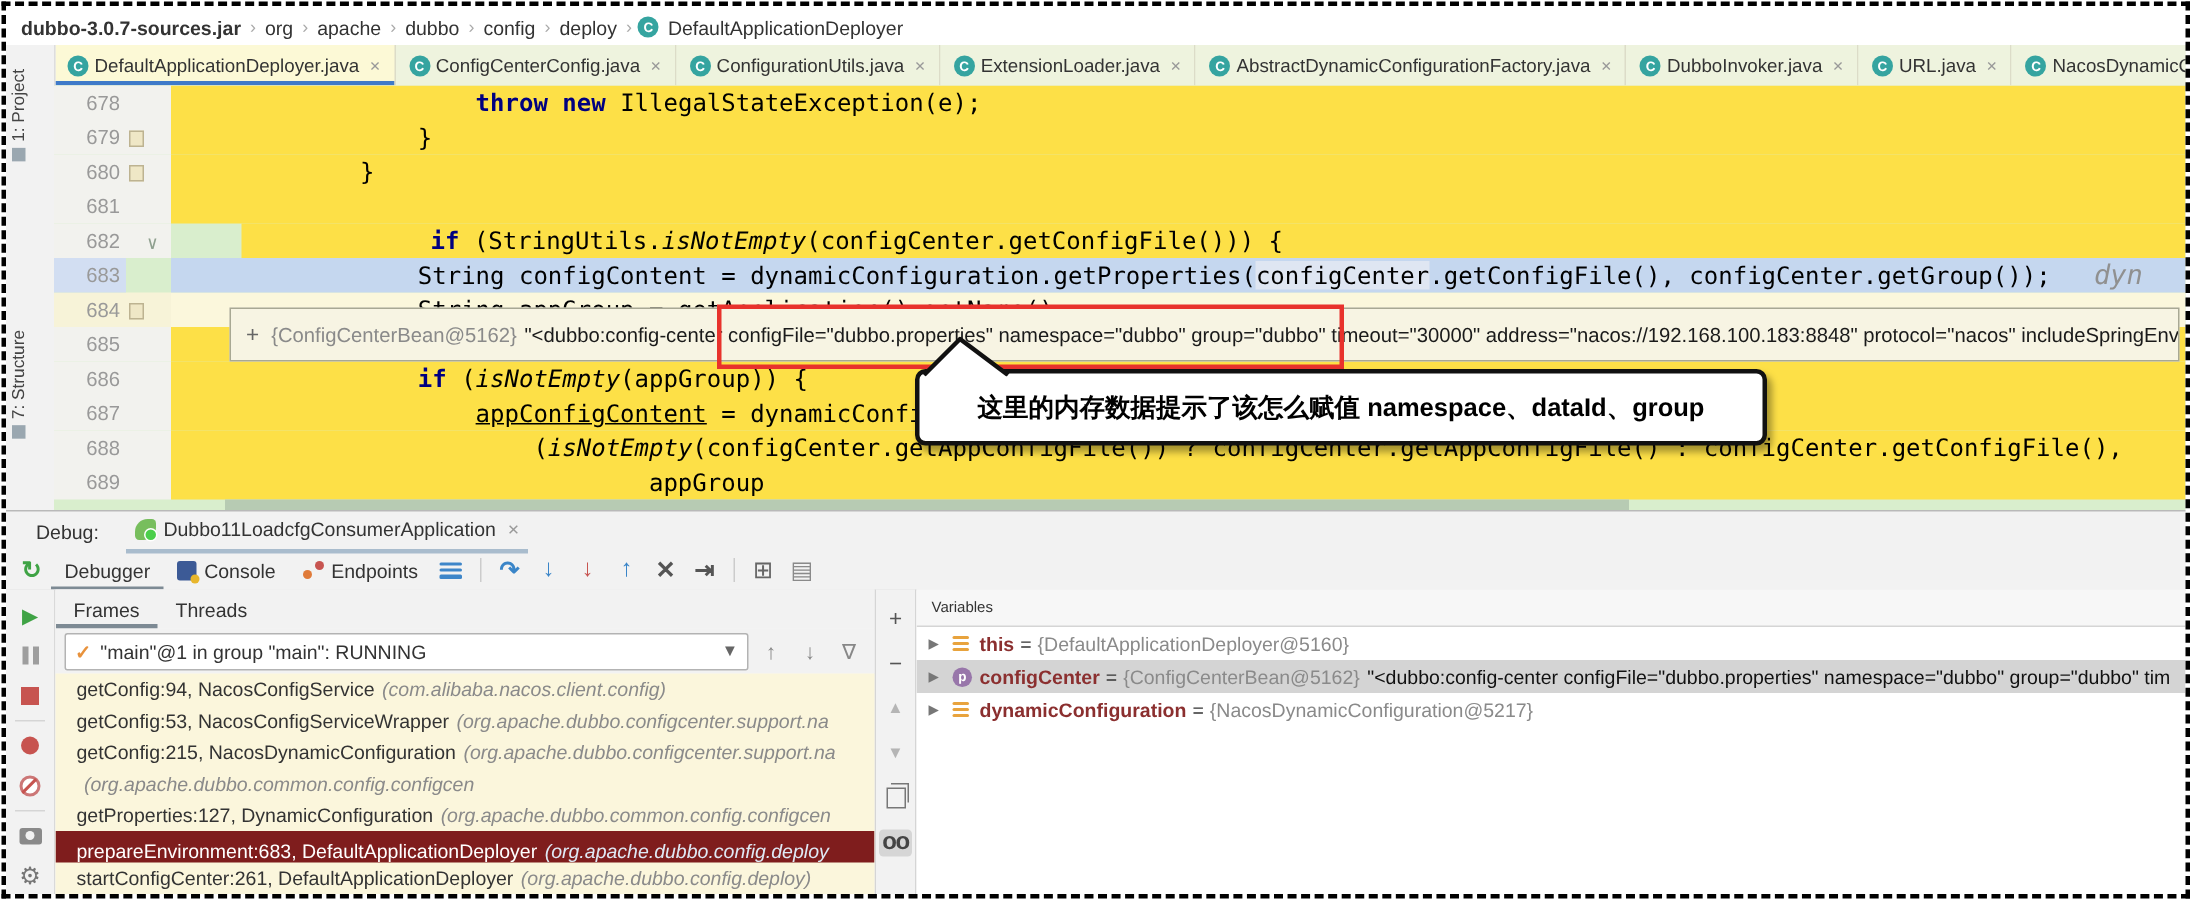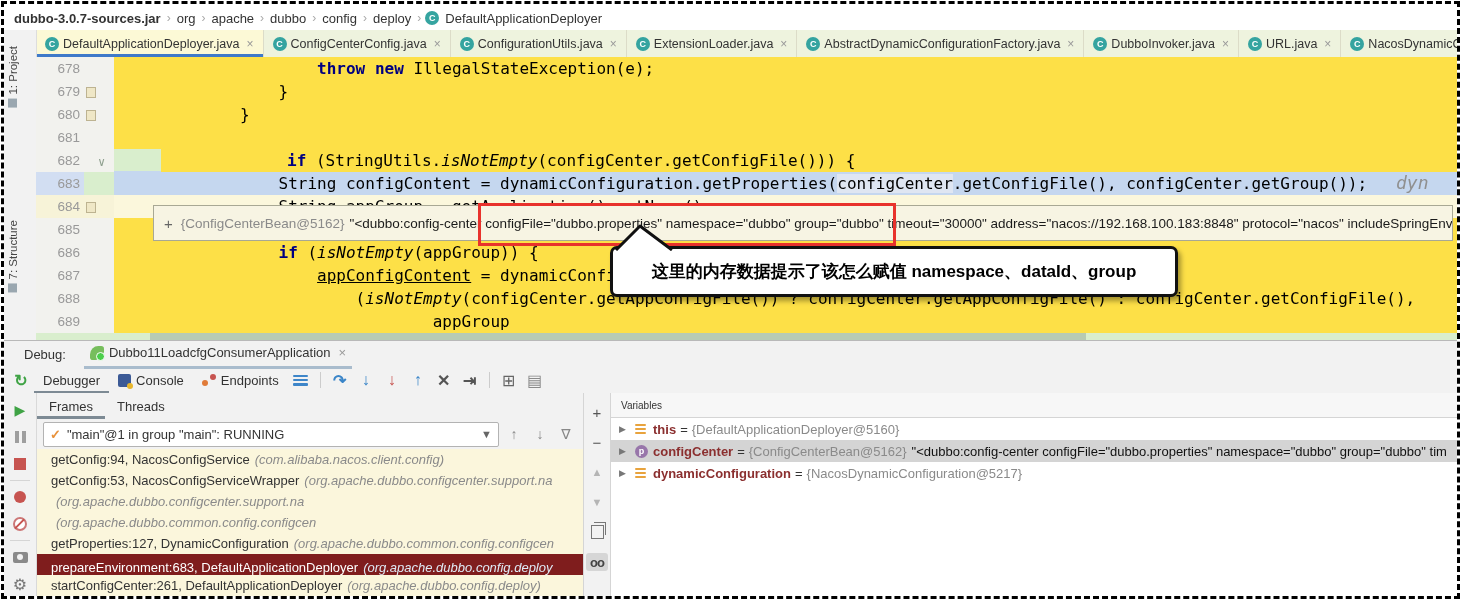--- a/index.html
+++ b/index.html
@@ -95,21 +95,21 @@
   .frame-row{height:21px;display:flex;align-items:center;padding-left:14px;white-space:nowrap;color:#333;}
   .frame-row .pkg{color:#8a8a8a;font-style:italic;margin-left:5px;}
   .frame-row.sel{background:#7f1d1d;color:#fff;align-items:flex-end;}
   .frame-row.sel .pkg{color:#dfe9f5;}
   
   .watch-strip{width:26px;background:#f2f2f2;border-right:1px solid #d5d5d5;display:flex;flex-direction:column;align-items:center;padding-top:10px;gap:12px;}
   .ws-ico{width:18px;height:18px;display:flex;align-items:center;justify-content:center;font-size:15px;color:#555;}
   .ws-ico.dim{color:#b5b5b5;font-size:11px;}
   .copy-ico{width:11px;height:12px;border:1.5px solid #777;position:relative;background:#f2f2f2;}
   .copy-ico:before{content:"";position:absolute;left:2px;top:-4px;width:11px;height:12px;border:1.5px solid #777;border-bottom:none;border-left:none;}
-  .ws-ico.glasses{background:#d6d6d6;border-radius:3px;font-weight:bold;font-size:13px;letter-spacing:-1px;color:#444;width:22px;}
+  .ws-ico.glasses{background:#d6d6d6;border-radius:3px;font-weight:bold;font-size:16px;letter-spacing:-1px;color:#444;width:22px;}
   
   .vars-panel{flex:1;background:#fff;display:flex;flex-direction:column;overflow:hidden;}
   .vars-header{height:24px;display:flex;align-items:center;padding-left:10px;font-size:10px;color:#333;background:#f7f7f7;border-bottom:1px solid #d5d5d5;}
   .var-row{height:22px;display:flex;align-items:center;padding-left:8px;font-size:13px;white-space:nowrap;overflow:hidden;}
   .var-row.sel{background:#d4d4d4;}
   .var-exp{width:16px;color:#777;font-size:9px;flex:0 0 auto;}
   .var-ico{width:18px;flex:0 0 auto;display:flex;align-items:center;}
   .field-ico{display:inline-flex;flex-direction:column;gap:1.5px;}
   .field-ico i{width:11px;height:2.5px;background:#e8a33d;border-radius:1px;}
   .param-ico{width:13px;height:13px;border-radius:50%;background:#9876aa;color:#fff;font-size:9px;font-weight:bold;display:inline-flex;align-items:center;justify-content:center;}
@@ -363,20 +363,21 @@
         <div class="frames-list" id="frameslist">
             <div class="frame-row">
               <span>getConfig:94, NacosConfigService</span>
               <span class="pkg">(com.alibaba.nacos.client.config)</span>
             </div>
             <div class="frame-row">
               <span>getConfig:53, NacosConfigServiceWrapper</span>
               <span class="pkg">(org.apache.dubbo.configcenter.support.na</span>
             </div>
             <div class="frame-row">
+              <span>getConfig:215, NacosDynamicConfiguration</span>
               <span class="pkg">(org.apache.dubbo.configcenter.support.na</span>
             </div>
             <div class="frame-row">
               <span class="pkg">(org.apache.dubbo.common.config.configcen</span>
             </div>
             <div class="frame-row">
               <span>getProperties:127, DynamicConfiguration</span>
               <span class="pkg">(org.apache.dubbo.common.config.configcen</span>
             </div>
             <div class="frame-row sel">

